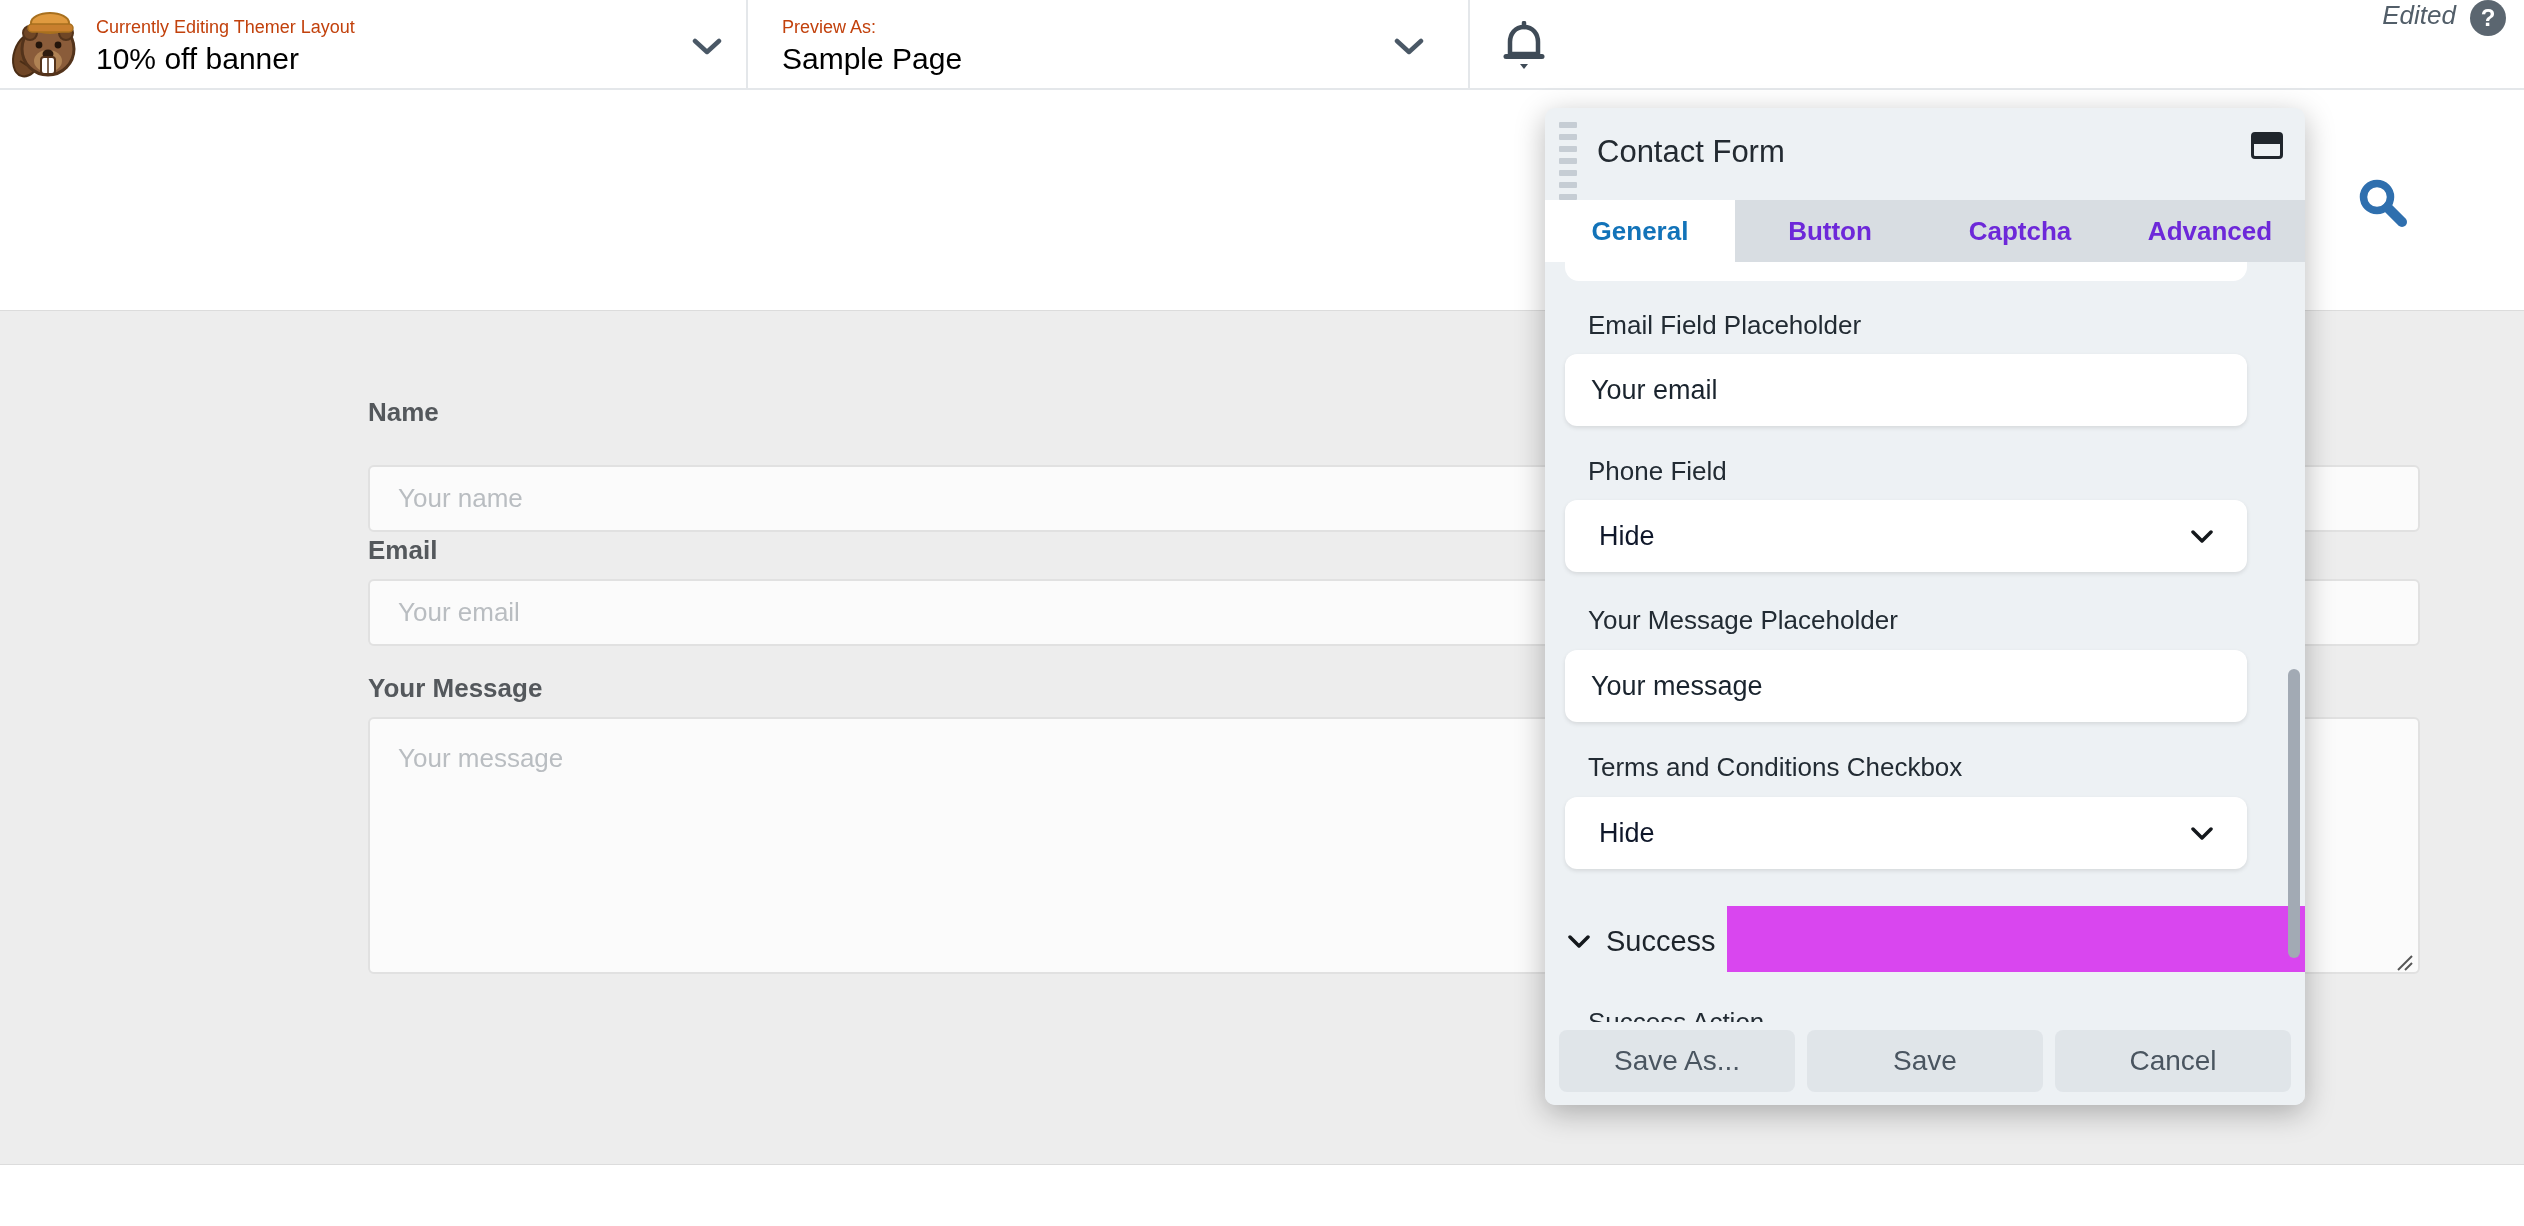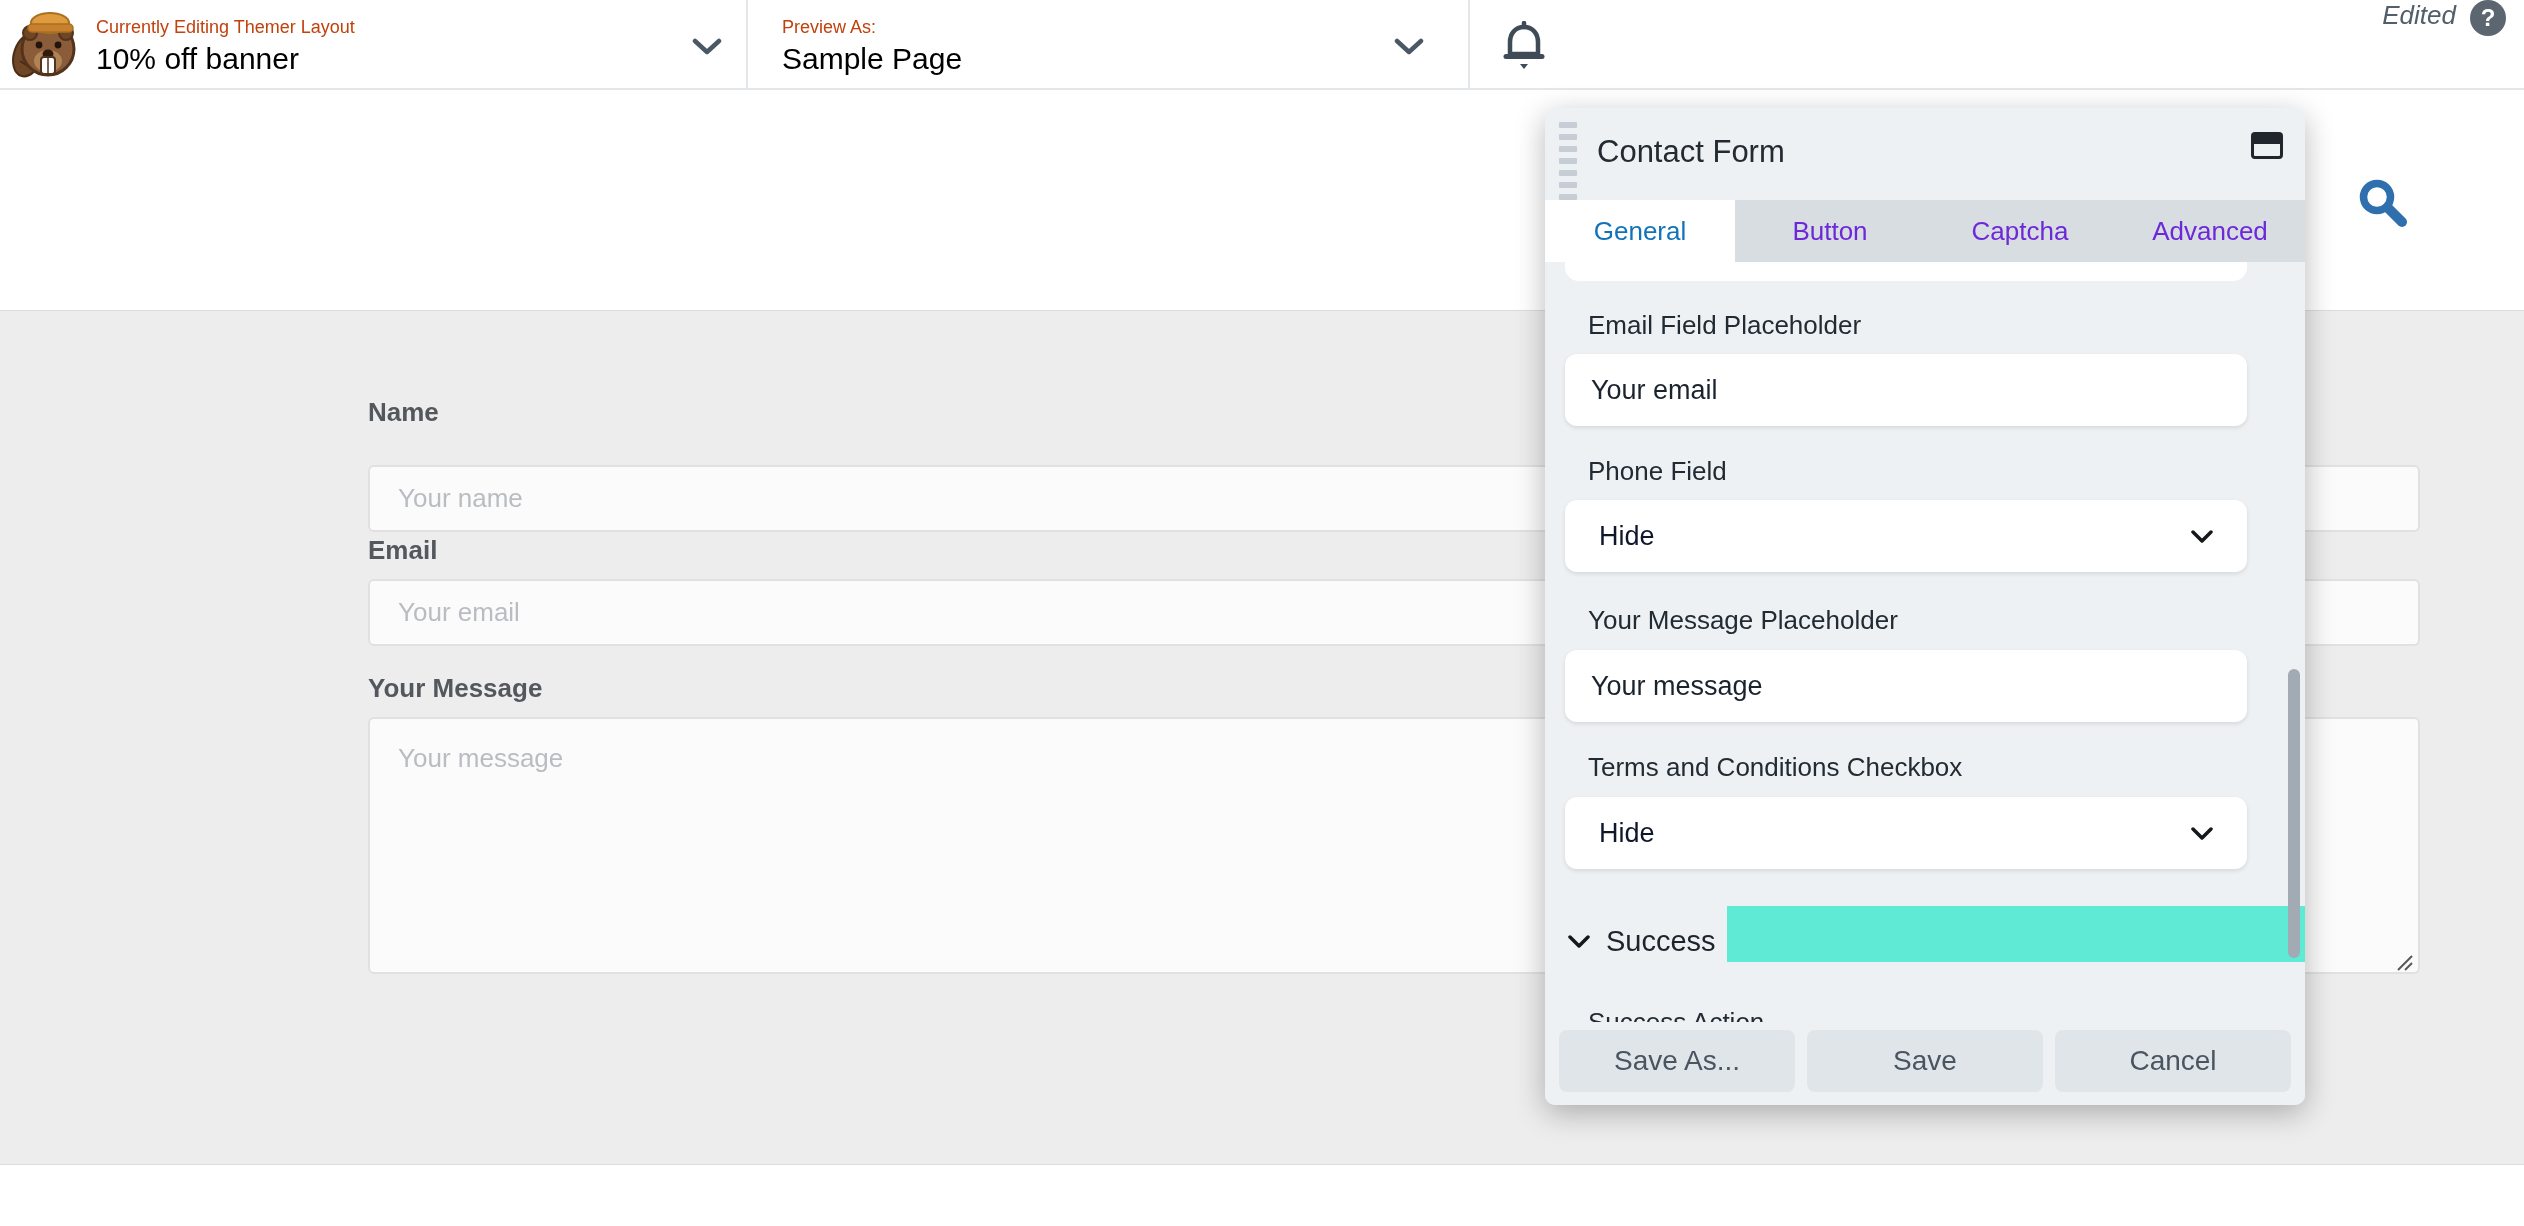--- a/index.html
+++ b/index.html
@@ -35,32 +35,32 @@
 
   
   .panel { position:absolute; left:1545px; top:108px; width:760px; height:997px; background:#edf1f4; border-radius:10px; box-shadow:0 8px 30px rgba(0,0,0,0.28); z-index:50; overflow:hidden; }
   .panel-header { position:absolute; left:0; top:0; width:760px; height:92px; }
   .drag-handle { position:absolute; left:14px; top:14px; width:20px; height:78px; display:flex; flex-direction:column; gap:6px; cursor:grab; }
   .drag-handle span { display:block; width:18px; height:6px; background:#c6cdd4; border-radius:1px; }
   .panel-title { position:absolute; left:52px; top:26px; font-size:31px; color:#232a31; }
   .win-ico { position:absolute; right:22px; top:24px; width:32px; height:27px; border:3px solid #20262c; border-radius:4px; cursor:pointer; }
   .win-ico::before { content:""; position:absolute; left:0; top:0; width:26px; height:9px; background:#20262c; }
 
-  .tabs { position:absolute; left:0; top:92px; width:760px; height:62px; display:flex; }
+  .tabs { position:absolute; left:0; top:92px; width:760px; height:62px; display:flex;font-weight:bold; }
   .tab { flex:1; background:#d8dde2; color:#6d28d9; font-size:26px; display:flex; align-items:center; justify-content:center; cursor:pointer; }
   .tab.active { background:#fff; color:#1273b9; }
 
   .panel-body { position:absolute; left:0; top:154px; width:760px; height:760px; overflow:hidden; }
   .sliver { position:absolute; left:20px; top:0; width:682px; height:19px; background:#fff; border-radius:0 0 14px 14px; }
   .fl { position:absolute; left:43px; font-size:26px; color:#222b33; }
   .fc { position:absolute; left:20px; width:682px; height:72px; background:#fff; border-radius:12px; box-shadow:0 2px 4px rgba(0,0,0,0.10); }
   .fc input { width:100%; height:100%; border:none; background:transparent; border-radius:12px; font-size:27px; color:#1a242e; padding:0 26px; outline:none; font-family:"Liberation Sans","DejaVu Sans",sans-serif; }
   .fc.select { display:flex; align-items:center; padding:0 34px; font-size:27px; color:#0f172a; cursor:pointer; justify-content:space-between; }
 
-  .succ-row { position:absolute; left:0; top:644px; width:760px; height:56px; background:#5eead4; cursor:pointer; }
+  .succ-row { position:absolute; left:0; top:644px; width:760px; height:66px; background:#d946ef; cursor:pointer; }
   .succ-tab { position:absolute; left:0; top:0; width:182px; height:70px; background:#edf1f4; display:flex; align-items:center; gap:16px; padding-left:23px; }
   .succ-text { font-size:29px; color:#1d242b; }
   .clipped { position:absolute; left:43px; top:746px; height:100px; font-size:26px; color:#222b33; line-height:28px; }
 
   .panel-footer { position:absolute; left:0; top:914px; width:760px; height:83px; background:#edf1f4; display:flex; gap:12px; padding:8px 14px 0 14px; }
   .pbtn { flex:1; height:62px; background:#e0e5e9; border:none; border-radius:8px; font-size:28px; color:#4a5560; cursor:pointer; font-family:"Liberation Sans","DejaVu Sans",sans-serif; }
 
   .scroll-thumb { position:absolute; right:5px; top:561px; width:12px; height:289px; background:#a2aab4; border-radius:6px; cursor:pointer; }
 </style>
 </head>

